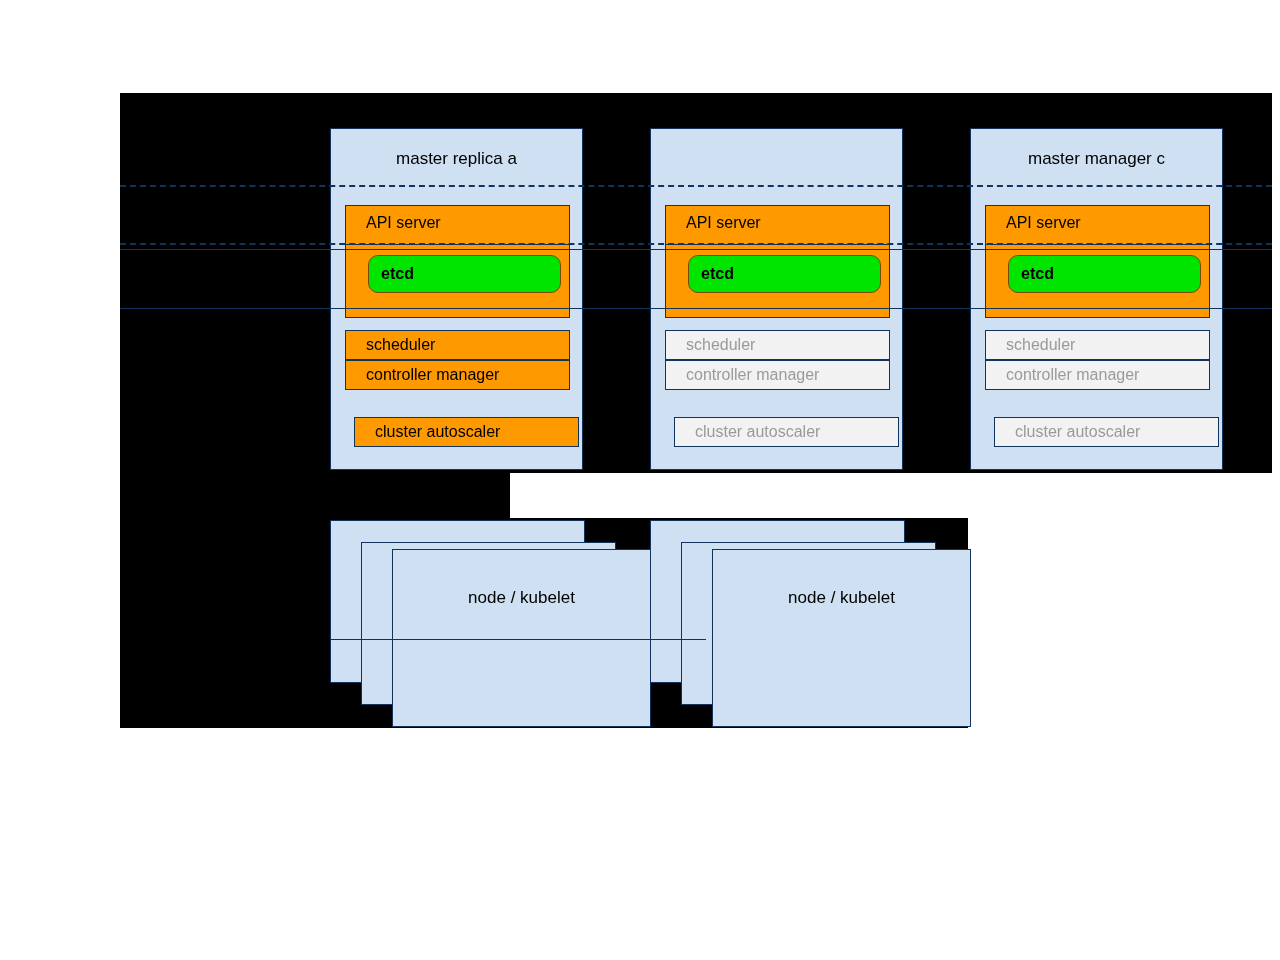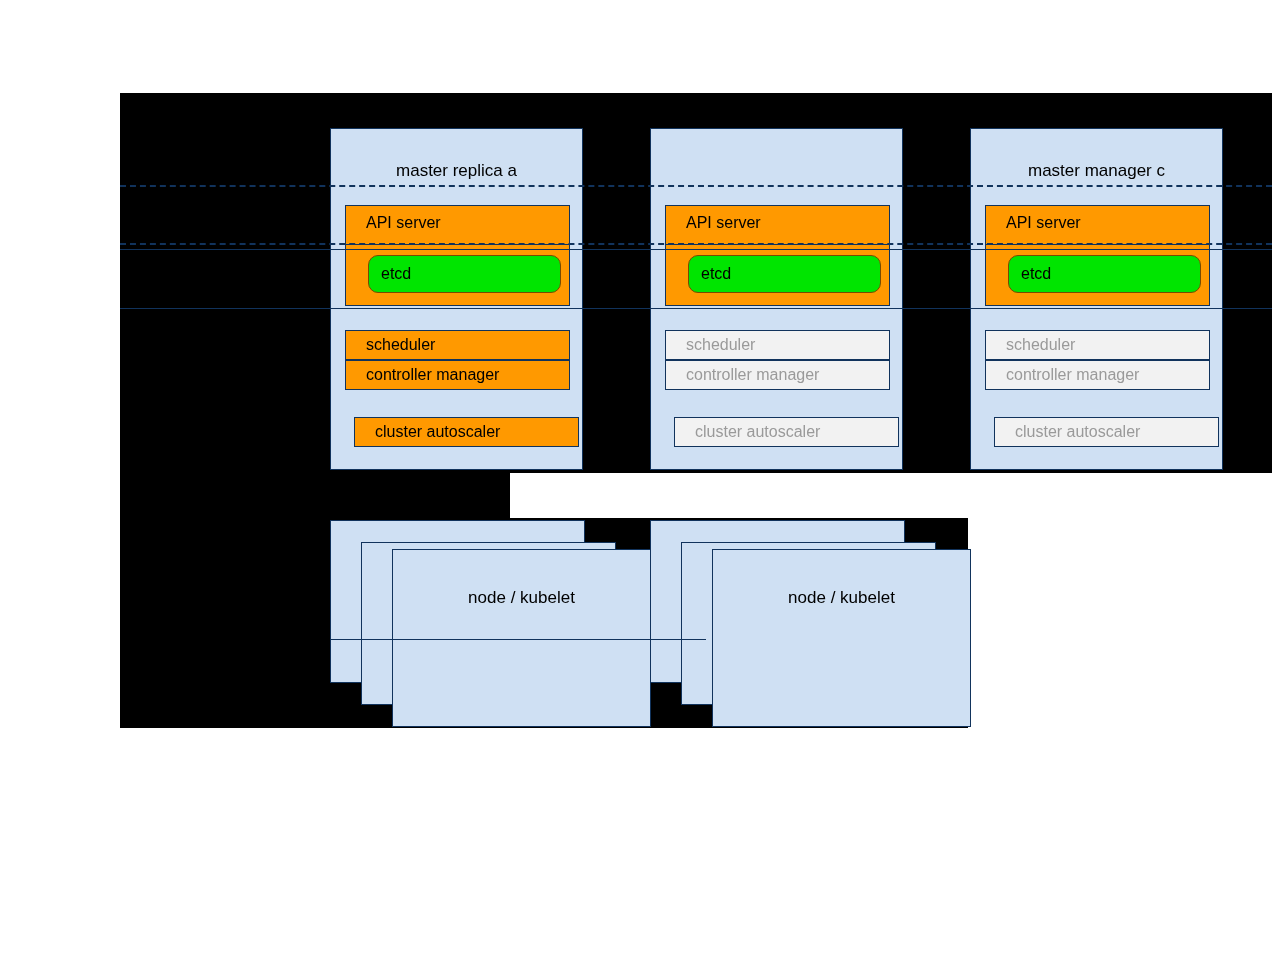--- a/index.html
+++ b/index.html
@@ -59,21 +59,21 @@
     border: 1px solid #11335c;
     box-sizing: border-box;
   }
   #replica-a { left: 330px; }
   #replica-b { left: 650px; }
   #replica-c { left: 970px; }
 
   .replica-title {
     position: absolute;
     left: 0;
-    top: 32px;
+    top: 20px;
     width: 100%;
     text-align: center;
     font-size: 17px;
     color: #000000;
   }
 
   
   .comp {
     position: absolute;
     left: 14px;
@@ -84,22 +84,22 @@
     font-size: 16px;
     line-height: 28px;
     padding-left: 20px;
     white-space: nowrap;
     overflow: hidden;
   }
   .comp.active   { background: #ff9900; color: #000000; }
   .comp.inactive { background: #f2f2f2; color: #9a9a9a; }
 
   .comp-api       { top: 76px; height: 44px; line-height: 34px; }
-  .comp-etcd-host { top: 115px; height: 62px; background: #ff9900;
-                    border: 1px solid #11335c; }
+  .comp-etcd-host { top: 115px; height: 74px; background: #ff9900;
+                    border: 1px solid #11335c; font-weight: bold; }
   .comp-sched     { top: 201px; }
   .comp-ctrl      { top: 231px; }
   .comp-autoscale { top: 288px; margin-left: 9px; }
 
   .etcd-pill {
     position: absolute;
     left: 22px;
     top: 10px;
     width: 193px;
     height: 38px;

